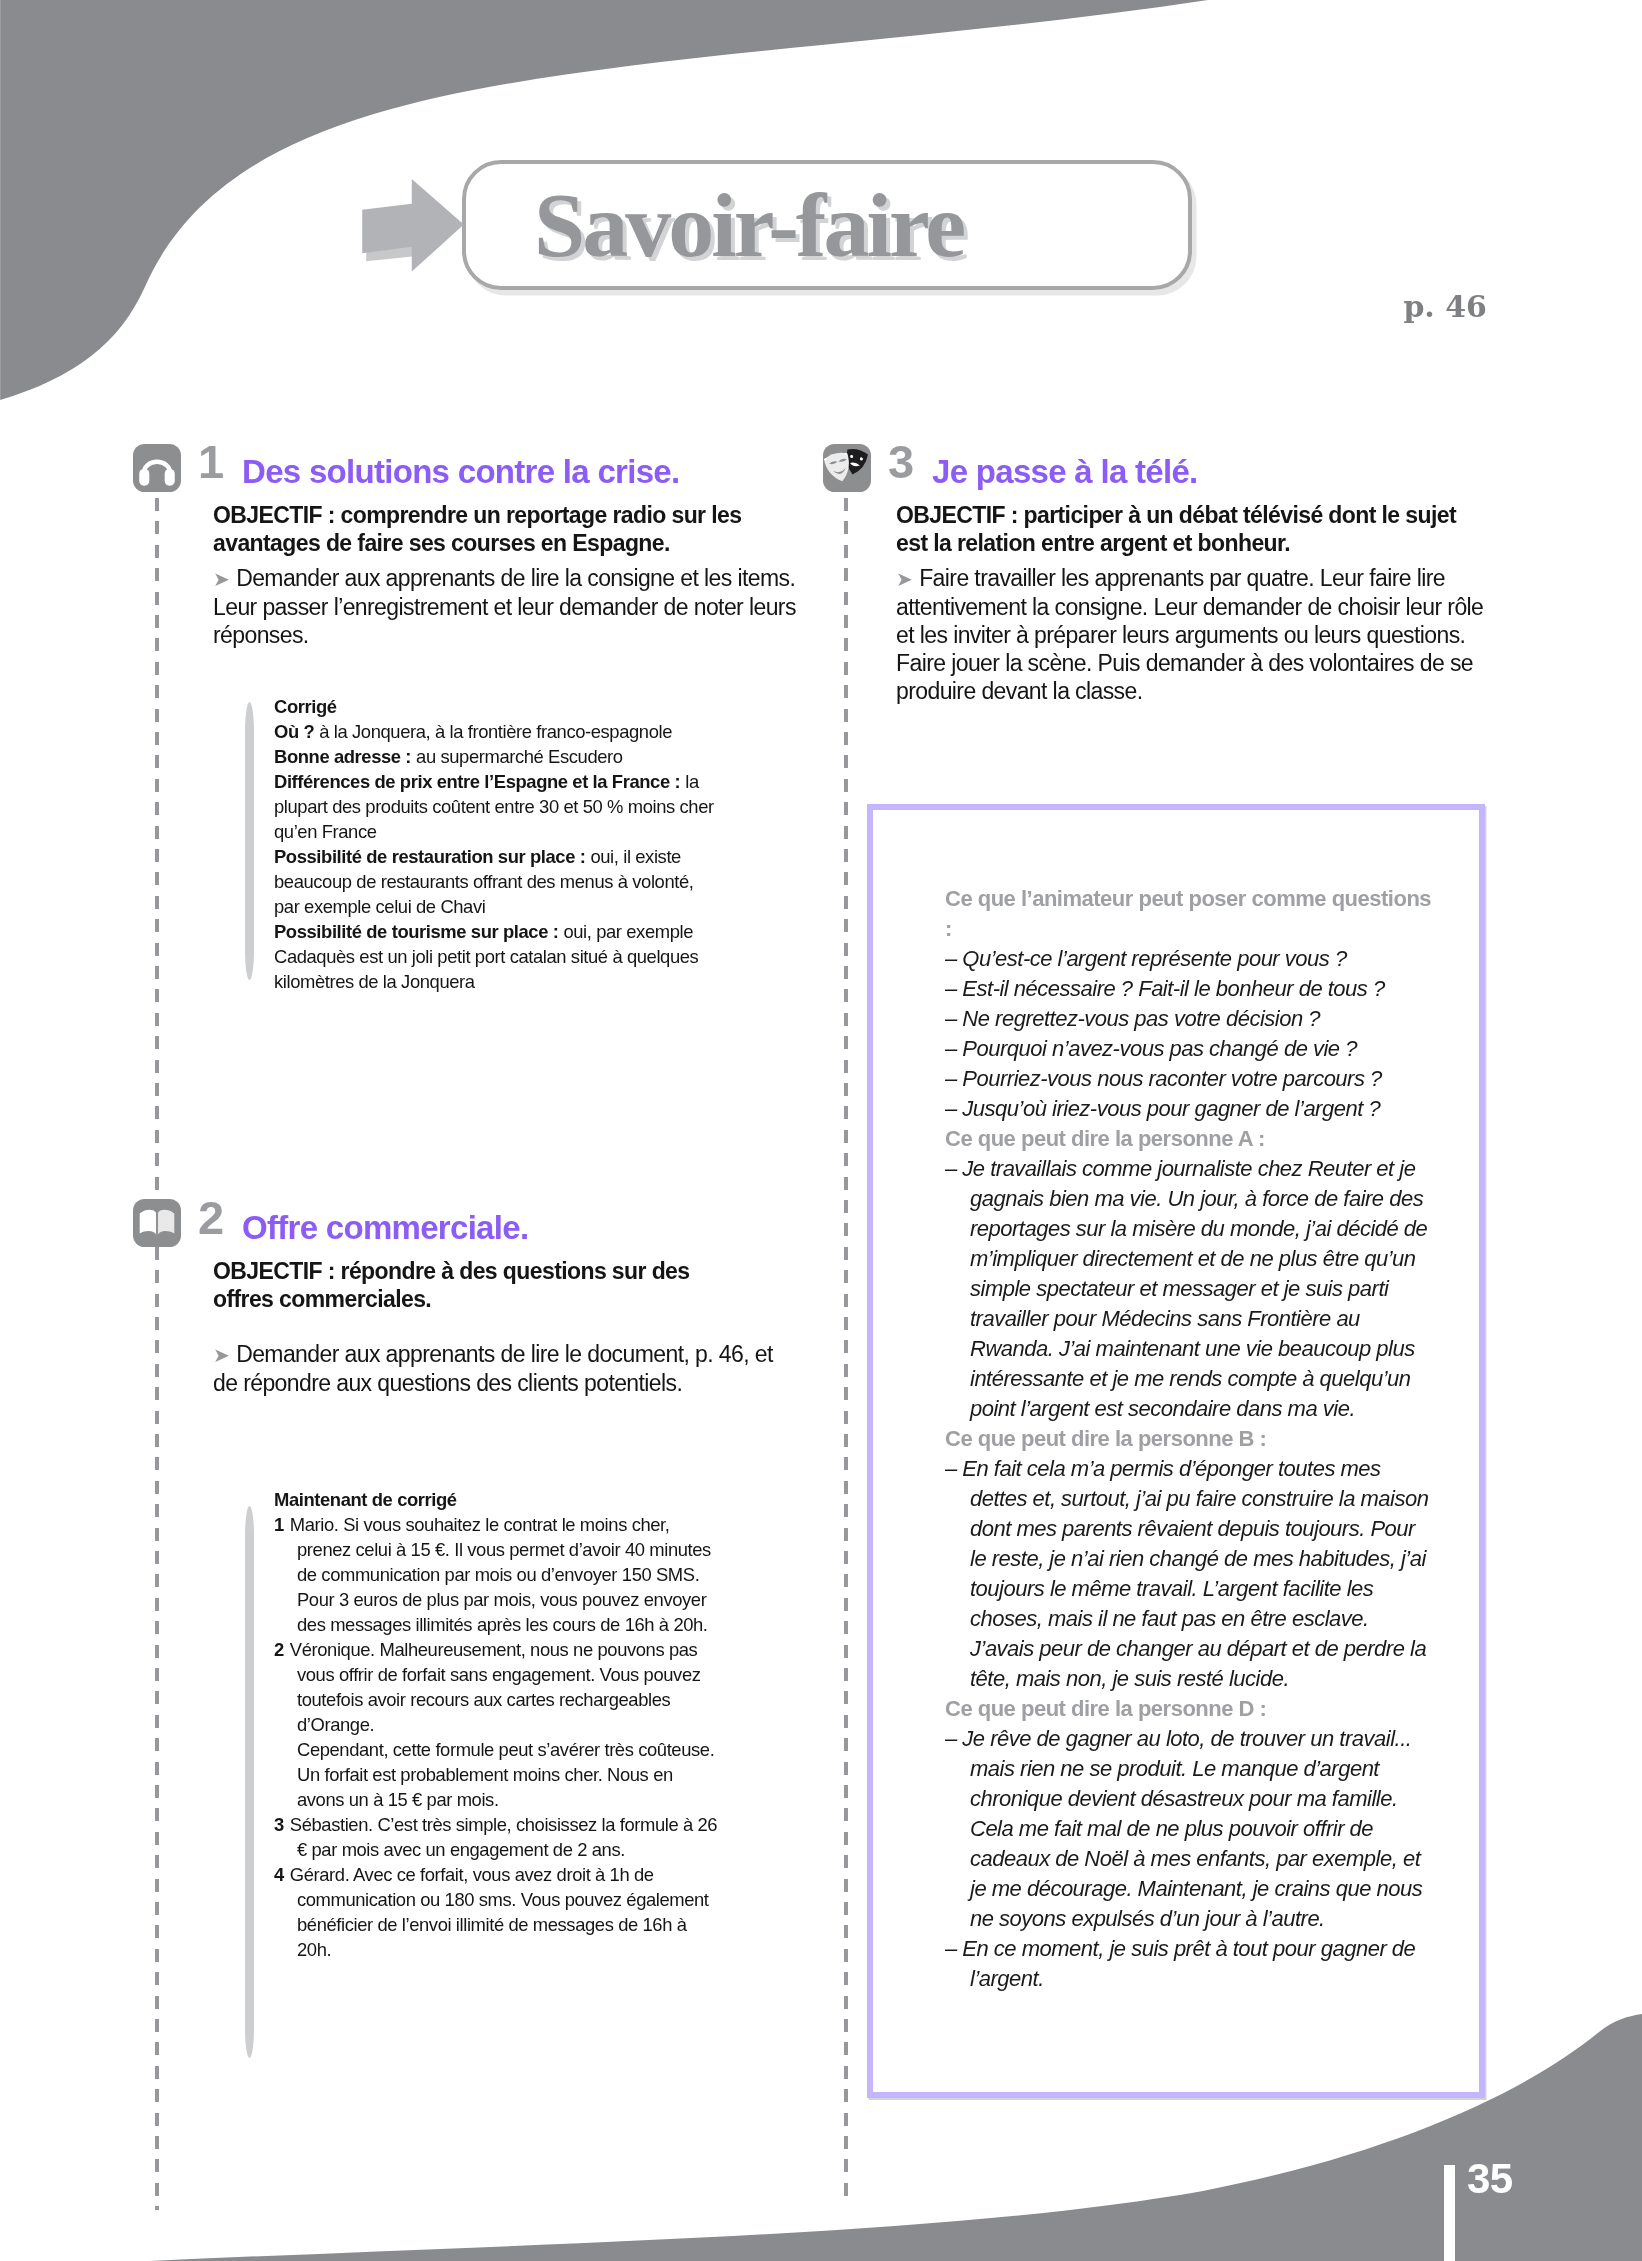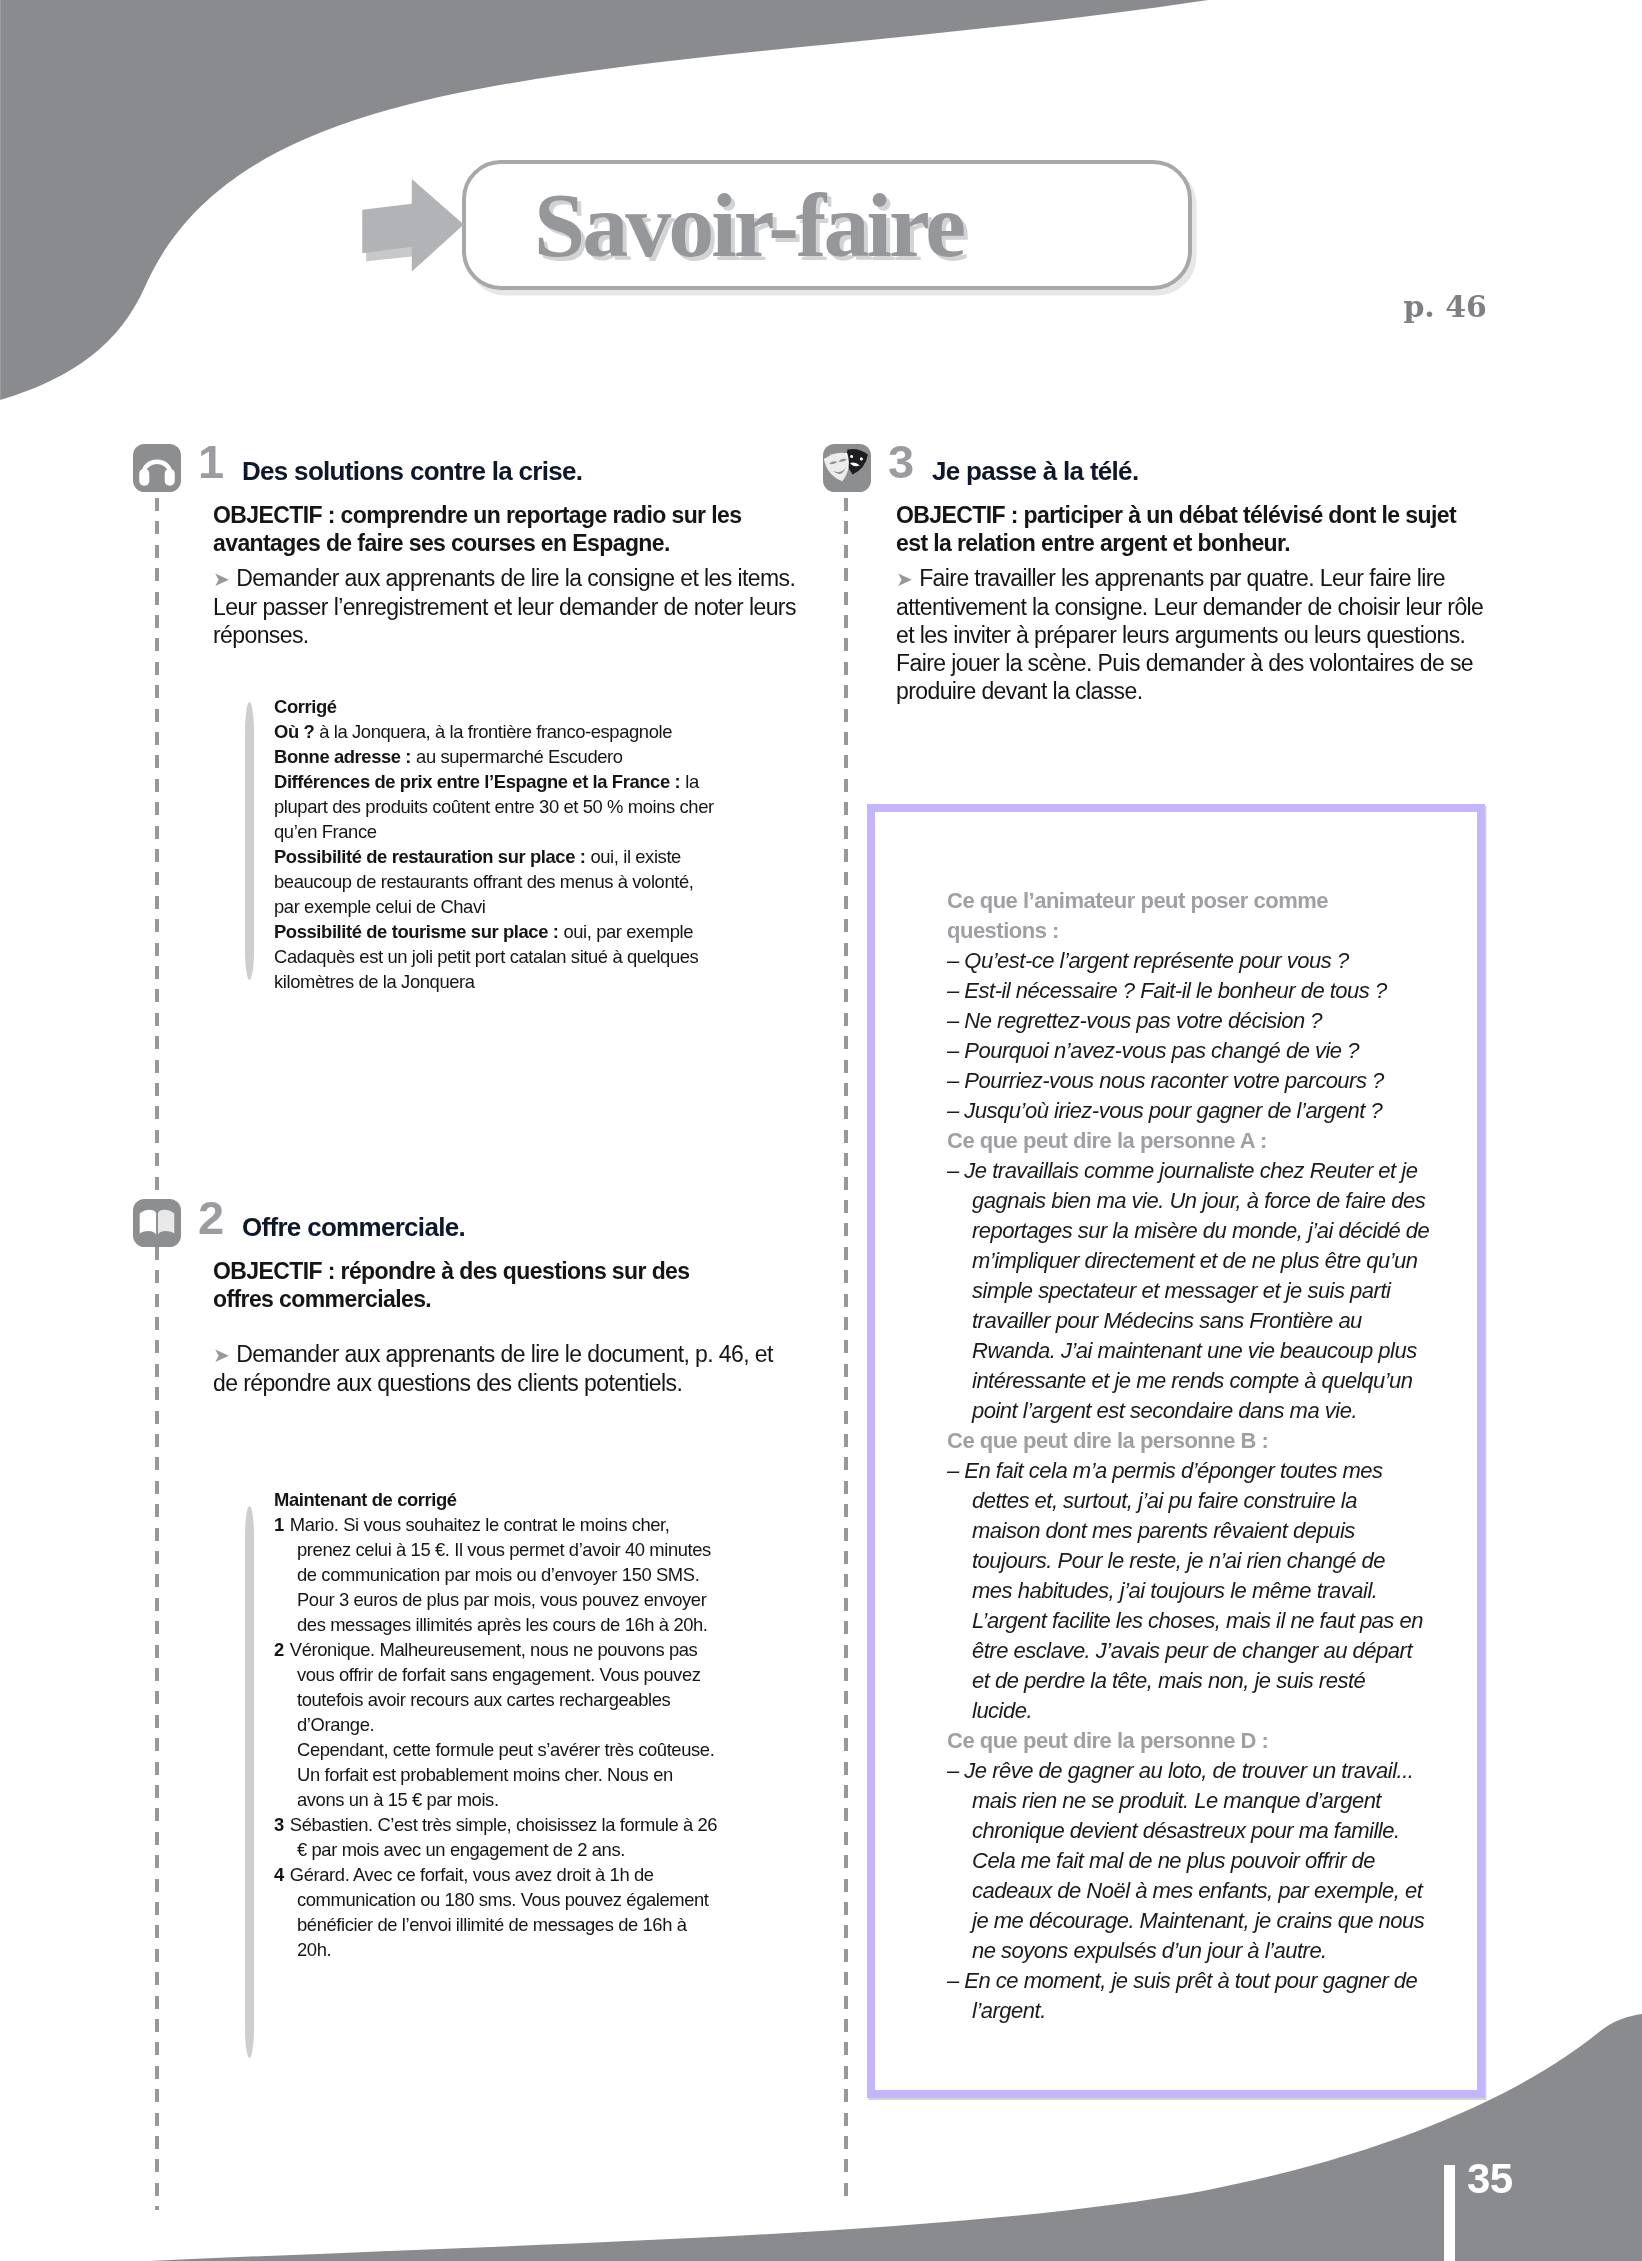--- a/index.html
+++ b/index.html
@@ -13,39 +13,39 @@
     border:4.5px solid #a7a8aa;border-radius:39px;box-shadow:4.5px 5.5px 0 rgba(120,121,124,.18);}
   #banner-title{left:534px;top:168px;width:646px;height:114px;line-height:114px;
     font-size:92px;font-weight:bold;letter-spacing:-3px;color:#96979a;
     text-shadow:4px 4px 0 #d2d3d5;white-space:nowrap;font-family:Liberation Serif, serif;}
   #page-ref{left:1258px;top:289px;width:229px;text-align:right;
     font-family:"DejaVu Serif",serif;font-weight:bold;font-size:30px;color:#7f8083;}
 
   
   .icon-tile{width:48px;height:48px;}
   .sec-num{font-size:47px;line-height:47px;font-weight:bold;color:#9b9c9f;letter-spacing:-1.5px;}
-  .sec-title{font-size:26px;line-height:31px;font-weight:bold;letter-spacing:-0.7px;color:#0f172a;}
+  .sec-title{font-size:33px;line-height:31px;font-weight:bold;letter-spacing:-0.7px;color:#8b5cf6;}
 
   .body-txt{font-size:23px;line-height:28px;letter-spacing:-0.6px;}
   .objectif{font-weight:bold;}
   .arrow-glyph{color:#97989b;margin-right:7px;font-size:20px;}
 
   .small-txt{font-size:18.4px;line-height:25px;letter-spacing:-0.4px;}
   .c-title{font-weight:bold;}
   .c-item b{margin-right:5px;}
   .prop-item{padding-left:23px;text-indent:-23px;}
   .prop-item .pn{font-weight:bold;margin-right:6px;}
   .prop-cont{padding-left:23px;}
 
   .guide{width:3.5px;background:repeating-linear-gradient(to bottom,#97989b 0 13px,rgba(0,0,0,0) 13px 23.4px);}
   .quote-bar{width:8.5px;background:#cdced0;border-radius:4.5px/30px;}
 
   
   #dialogue-box{left:867px;top:804px;width:618px;height:1294px;box-sizing:border-box;
-    border:8px solid #c4b5fd;box-shadow:1.5px 2px 0 rgba(130,131,134,.35);
+    border:6px solid #c4b5fd;box-shadow:1.5px 2px 0 rgba(130,131,134,.35);
     padding:74px 47px 0 72px;}
   .box-header{font-size:22px;line-height:30px;font-weight:bold;color:#9fa0a3;letter-spacing:-0.5px;}
   .box-line{font-size:22px;line-height:30px;font-style:italic;letter-spacing:-0.5px;
     padding-left:25px;text-indent:-25px;color:#1b1b1b;}
 
   #footer-bar{left:1444px;top:2165px;width:11px;height:96px;background:#fff;}
   #page-number{left:1467px;top:2155px;font-size:42px;font-weight:bold;color:#fff;letter-spacing:-0.5px;}
 </style>
 </head>
 <body>

